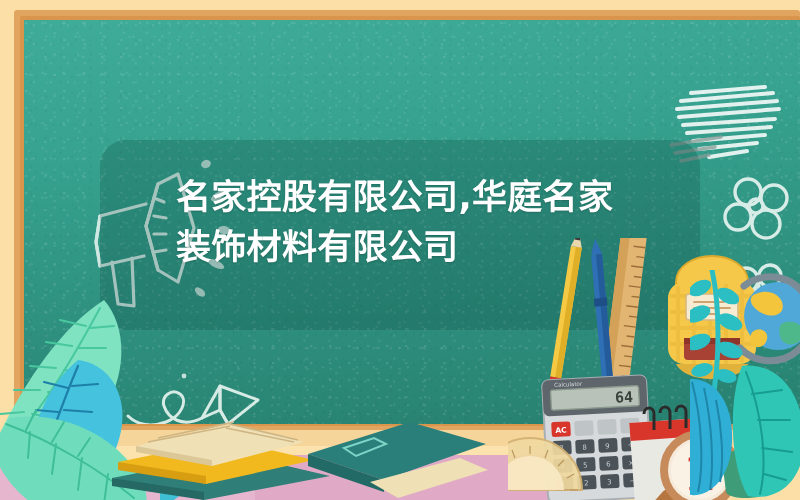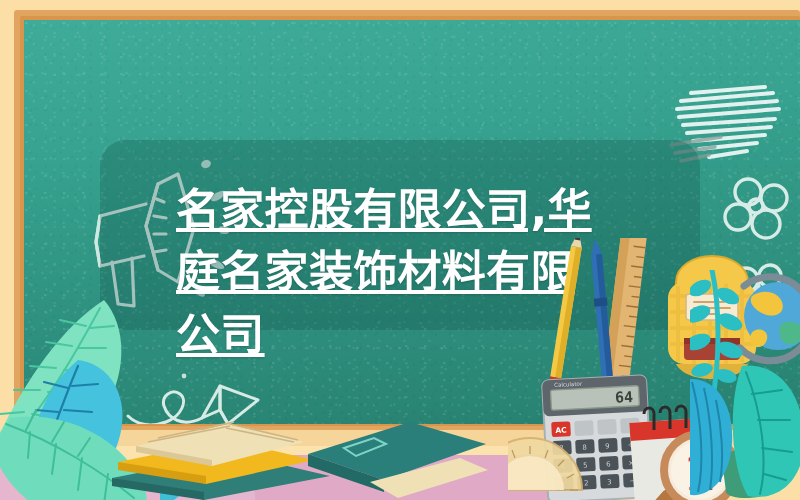--- a/index.html
+++ b/index.html
@@ -79,31 +79,30 @@
     width: 600px;
     height: 190px;
     background: rgba(0, 52, 44, 0.20);
     border-radius: 26px;
   }
 
   
   .headline {
     position: absolute;
     left: 176px;
-    top: 179px;
+    top: 173px;
     width: 440px;
     color: #ffffff;
-    font-size: 44px;
+    font-size: 35px;
     font-weight: bold;
     line-height: 1.42;
     letter-spacing: .3px;
     white-space: pre-wrap;
     word-break: break-all;
     text-shadow: 0 1px 2px rgba(0,0,0,.18);
-    text-decoration: underline;
   }
 
   
   .chalk {
     position: absolute;
     inset: 0;
     pointer-events: none;
   }
 
   

